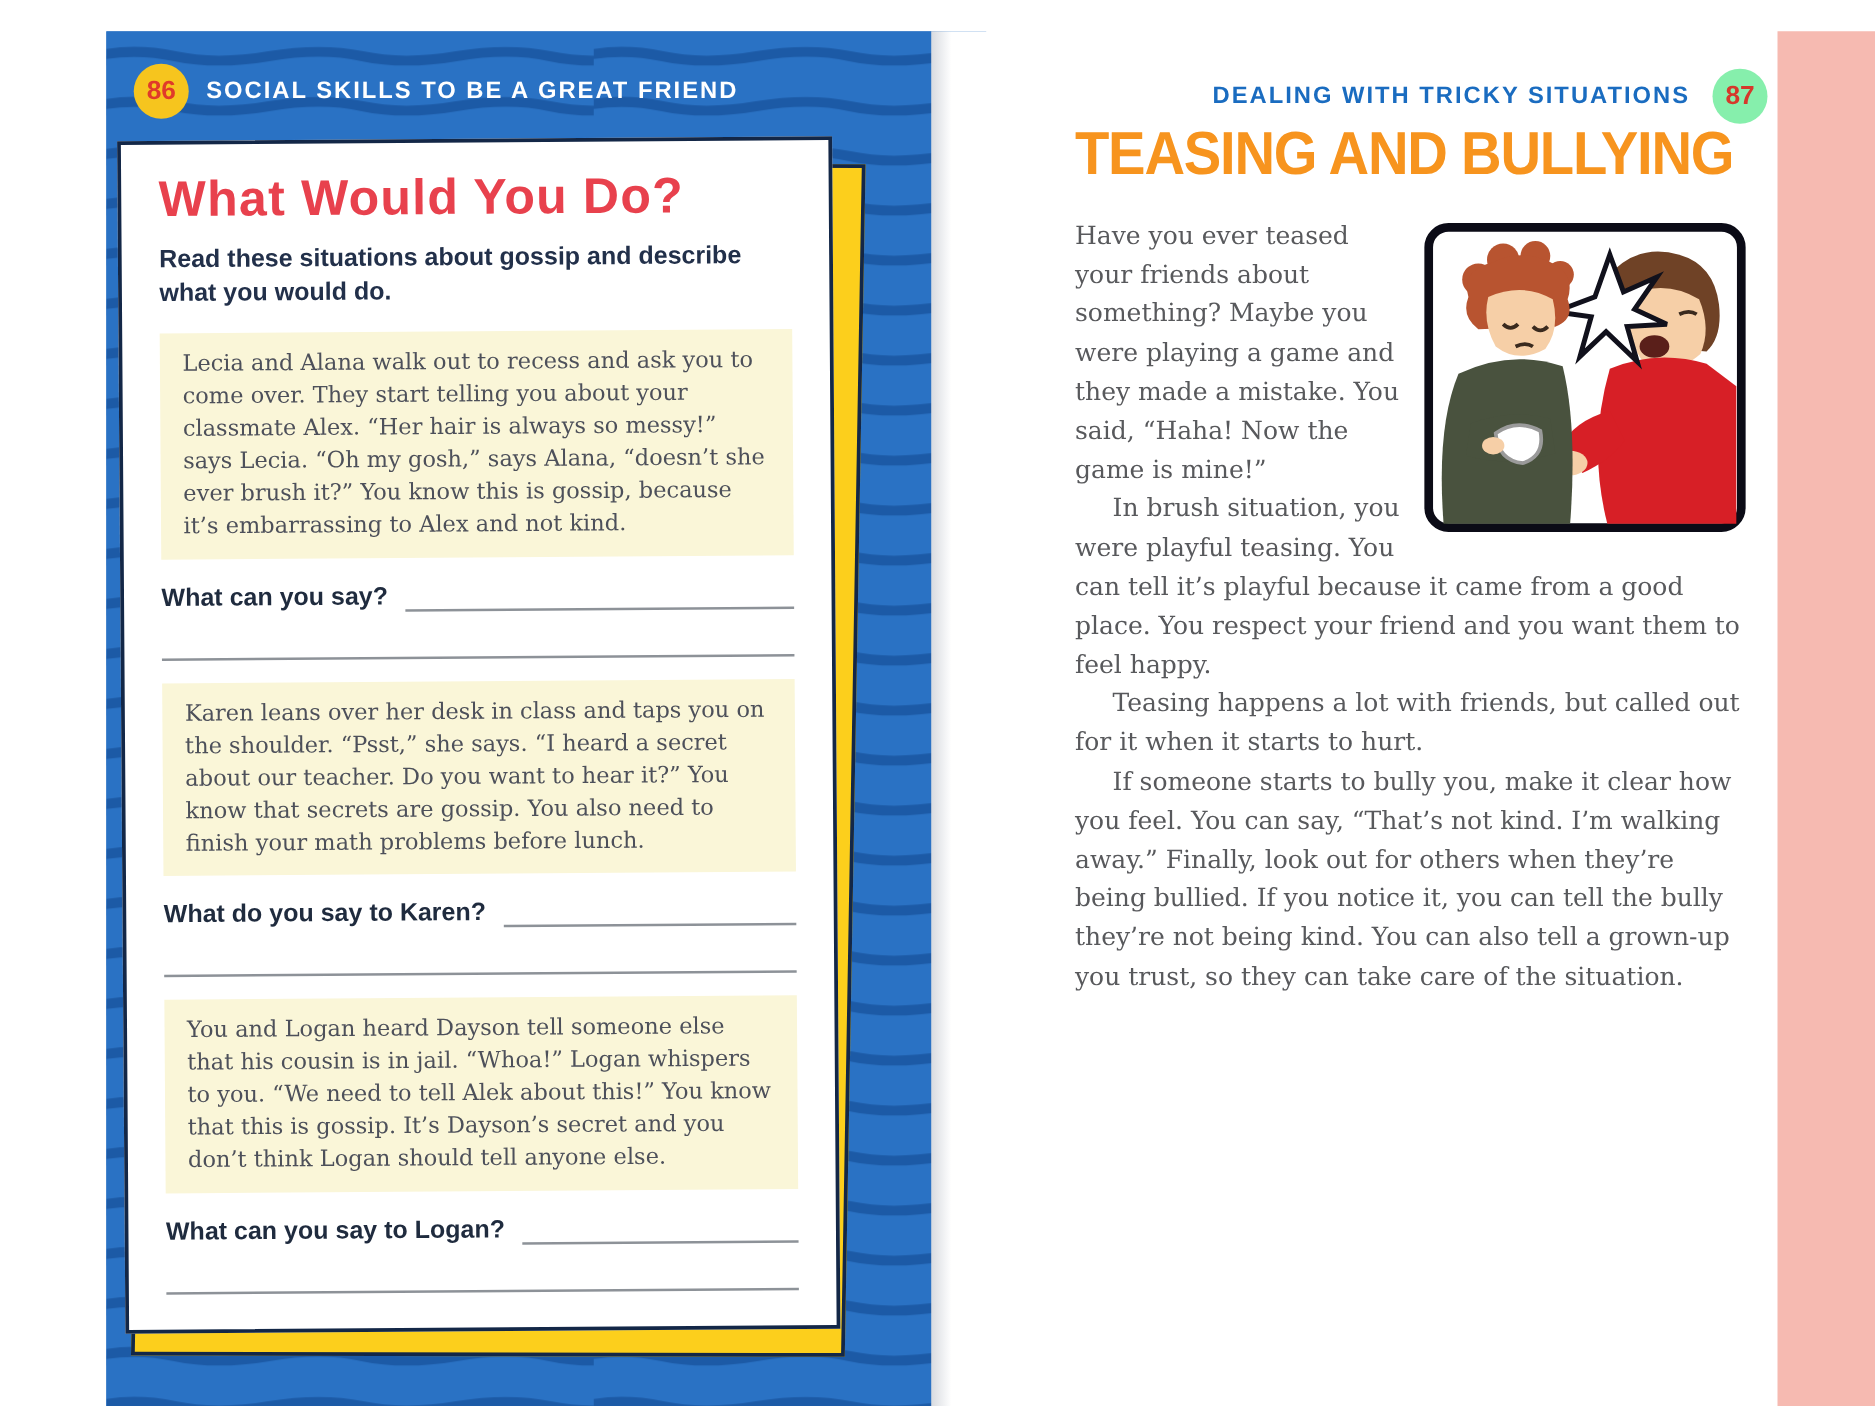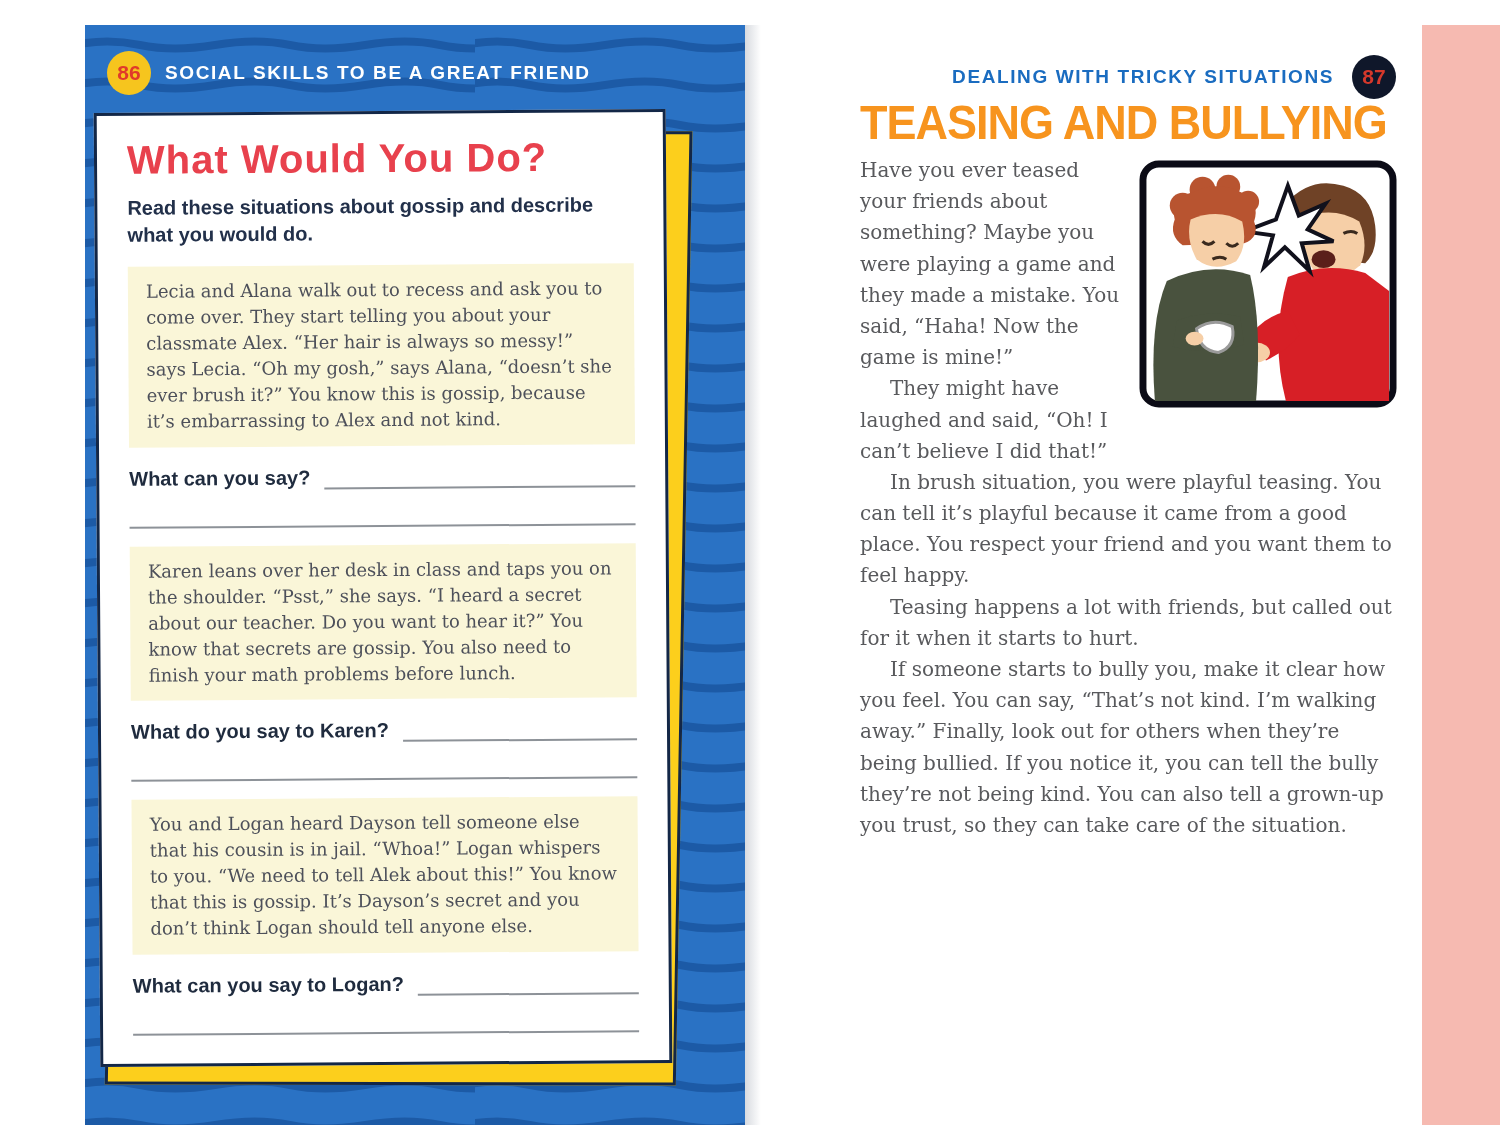--- a/index.html
+++ b/index.html
@@ -17,21 +17,21 @@
   }
   .waves { position:absolute; inset:0; width:100%; height:100%; }
   .lp-header {
     position:absolute; left:22px; top:26px; display:flex; align-items:center; gap:14px; z-index:2;
   }
   .badge {
     width:44px; height:44px; border-radius:50%; display:flex; align-items:center; justify-content:center;
     font-weight:bold; font-size:21px; flex:0 0 auto;
   }
   .badge-yellow { background:#f6c51e; color:#e03a2a; }
-  .badge-pink { background:#0f172a; color:#d6382b; }
+  .badge-pink { background:#86efac; color:#d6382b; }
   .lp-running {
     color:#ffffff; font-weight:bold; font-size:19px; letter-spacing:1.6px;text-align:right;
   }
   .card-wrap {
     position:absolute; left:12px; top:86px; width:572px; z-index:2;
     transform:rotate(-0.4deg);
   }
   .card-edge {
     position:absolute; left:16px; top:20px; right:-15px; bottom:-20px;
     background:#fccf1c; border:3px solid #132747; transform:skew(-1.4deg, 0.5deg);
@@ -50,38 +50,38 @@
     background:#faf6d8; padding:12px 18px; margin-top:18px;
     font-family:"DejaVu Serif", serif; font-size:18px; line-height:1.45; color:#4d505a;
   }
   .q-row { display:flex; align-items:flex-end; gap:14px; margin-top:20px; }
   .q-label { font-size:20px; font-weight:bold; color:#1f2b3e; white-space:nowrap; }
   .q-line { flex:1; border-bottom:2px solid #8d9298; height:18px; }
   .full-line { border-bottom:2px solid #8d9298; height:36px; }
 
   
   .right-page {
-    position:absolute; left:745px; top:25px; width:677px; height:1100px; background:#ffffff;
+    position:absolute; left:745px; top:25px; width:677px; height:1100px; background:#ffffff;padding-left:18px;
   }
   .gutter {
     position:absolute; left:0; top:0; width:16px; height:100%;
     background:linear-gradient(to right, rgba(10,30,60,0.16), rgba(10,30,60,0));
   }
   .rp-header {
     position:absolute; top:30px; right:26px; display:flex; align-items:center; gap:18px;
   }
   .rp-running {
     color:#1a6cc0; font-weight:bold; font-size:19px; letter-spacing:1.6px;
   }
   .rp-content { position:absolute; left:115px; top:70px; width:537px; }
   .rp-title {
     color:#f7941e; font-weight:bold; font-size:45px; letter-spacing:-1px;
     transform:scaleY(1.08); transform-origin:left top;
   }
-  .rp-body { margin-top:8px; }
+  .rp-body { margin-top:26px; }
   .rp-body p {
     margin:0; font-family:"DejaVu Serif", serif; font-size:20px; line-height:1.56; color:#58595c;
   }
   .rp-body p + p { text-indent:1.5em; }
   .illustration-box {
     float:right; width:258px; height:250px; margin:4px 0 10px 18px;
   }
   .pink-edge {
     position:absolute; left:1422px; top:25px; width:78px; height:1100px; background:#f6bab1;
   }
@@ -173,21 +173,20 @@
               <path d="M88 84 q 6 6 12 0" stroke="#3a2a1e" stroke-width="3" fill="none"></path>
               <path d="M74 100 q 8 -4 14 0" stroke="#3a2a1e" stroke-width="3" fill="none"></path>
               <path d="M28 122 Q 70 102 112 116 Q 124 165 118 243 L 16 243 Q 10 165 28 122 Z" fill="#49523e"></path>
               <path d="M38 162 Q 70 150 102 158 L 106 186 Q 70 198 34 188 Z" fill="#49523e"></path>
               <path d="M58 170 Q 75 158 94 168 Q 98 188 80 194 Q 60 192 58 170 Z" fill="#ffffff" stroke="#9a9a9a" stroke-width="3"></path>
               <ellipse cx="56" cy="180" rx="9" ry="7" fill="#f6cfa7"></ellipse>
             </g>
           </svg>
         </div>
         <p>Have you ever teased your friends about something? Maybe you were playing a game and they made a mistake. You said, “Haha! Now the game is mine!”</p>
-        <p>They might have laughed and said, “Oh! I can’t believe I did that!”</p>
         <p>In brush situation, you were playful teasing. You can tell it’s playful because it came from a good place. You respect your friend and you want them to feel happy.</p>
         <p>Teasing happens a lot with friends, but called out for it when it starts to hurt.</p>
         <p>If someone starts to bully you, make it clear how you feel. You can say, “That’s not kind. I’m walking away.” Finally, look out for others when they’re being bullied. If you notice it, you can tell the bully they’re not being kind. You can also tell a grown-up you trust, so they can take care of the situation.</p>
       </div>
     </div>
   </div>
 
   <div class="pink-edge"></div>
 
 </div>

